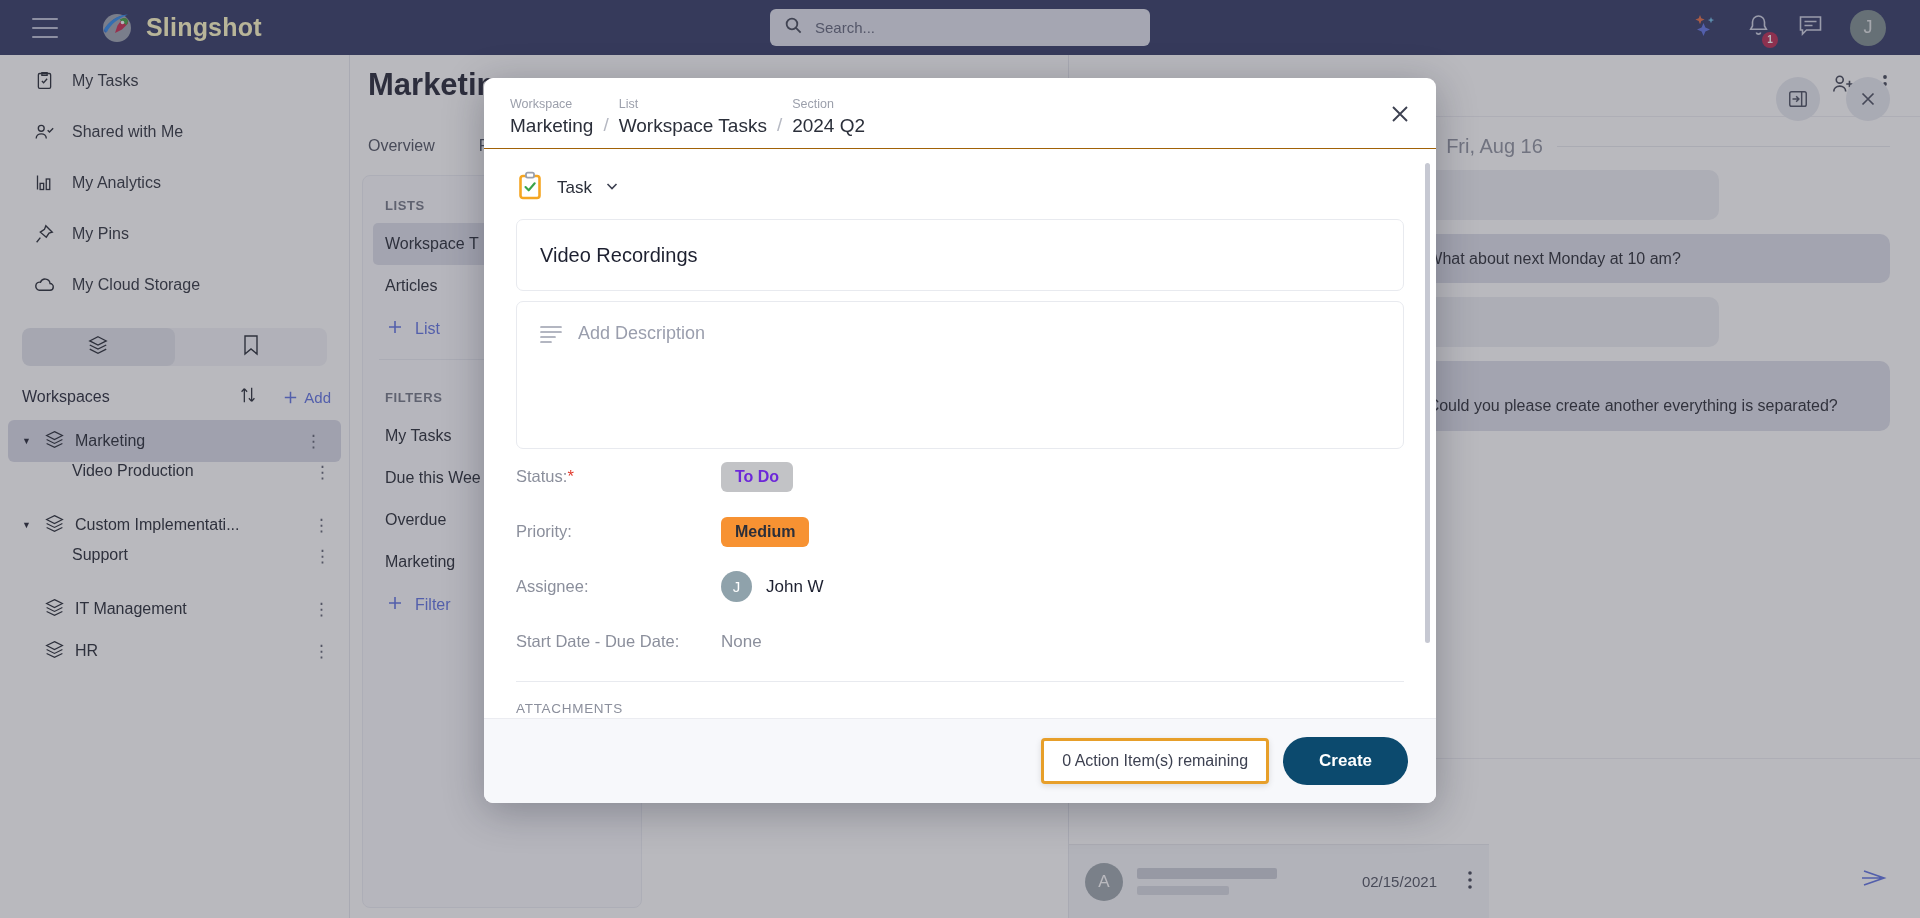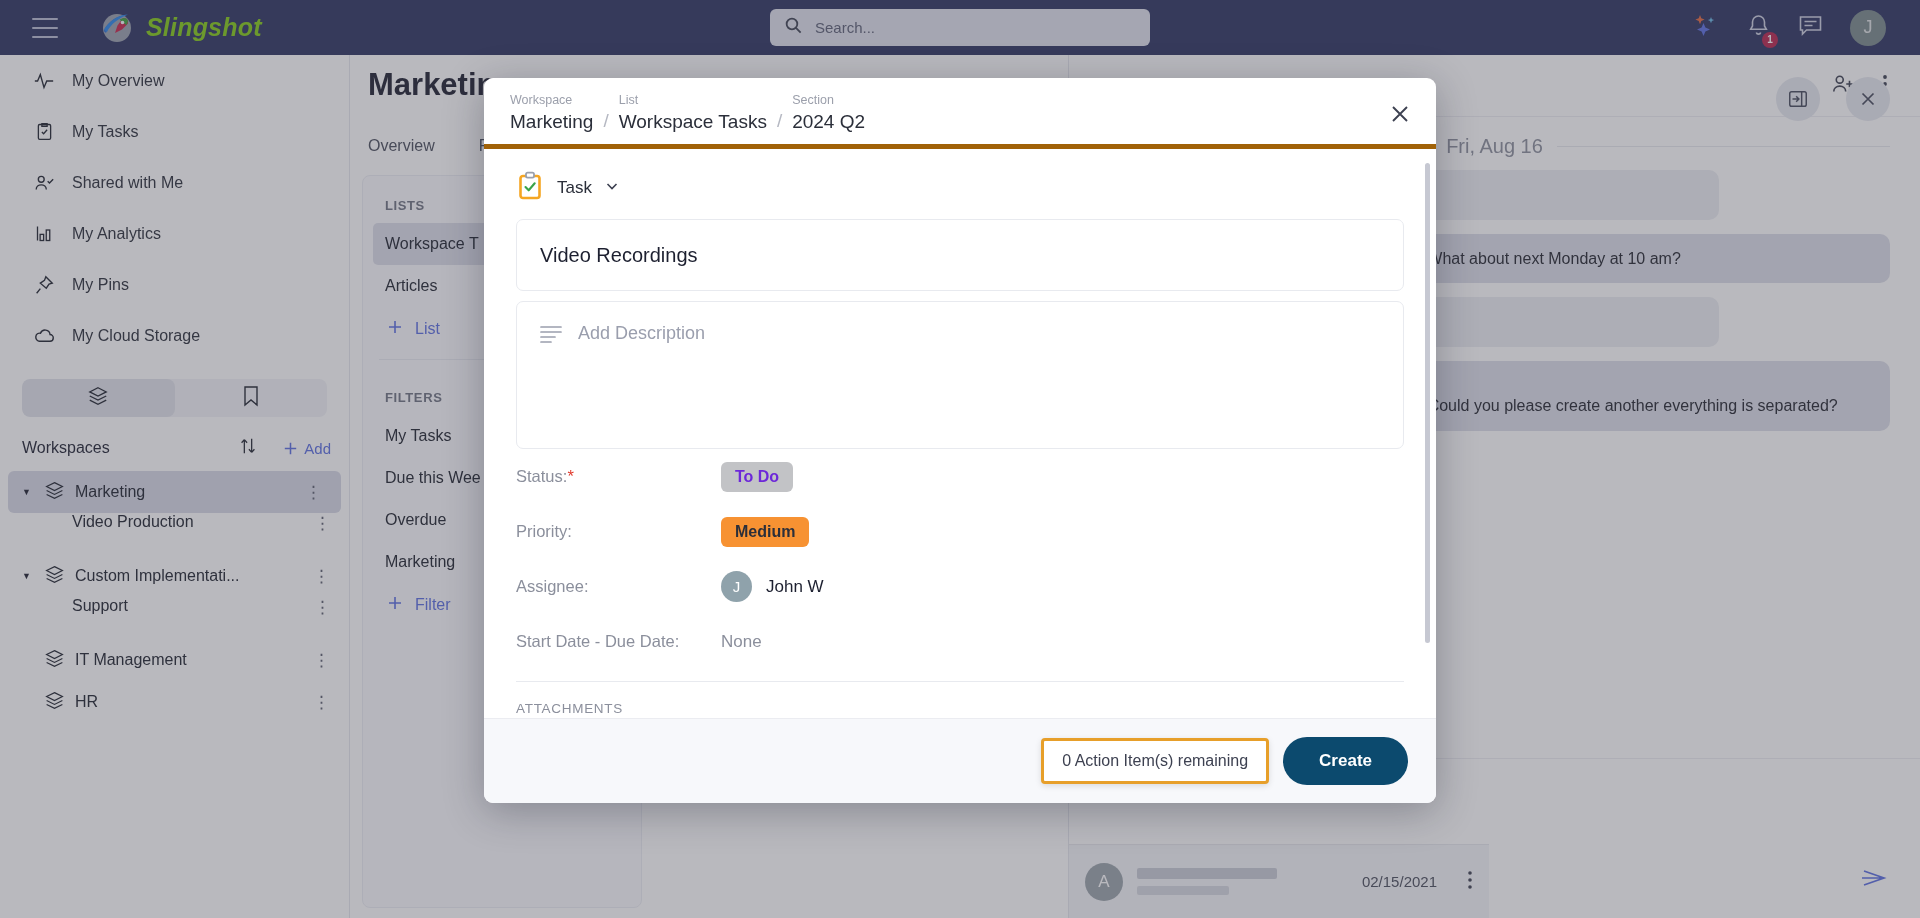--- a/index.html
+++ b/index.html
@@ -16,21 +16,21 @@
     position: absolute; left: 0; top: 0; width: 1920px; height: 55px;
     background: #2c3260;
     display: flex; align-items: center;
     z-index: 5;
   }
   .hamburger { margin-left: 32px; width: 26px; height: 20px;
     display: flex; flex-direction: column; justify-content: space-between; cursor: pointer; }
   .hamburger i { display: block; height: 2px; background: #b9bcd2; border-radius: 1px; }
   .brand { display: flex; align-items: center; margin-left: 42px; gap: 12px; }
   .brand-logo { width: 34px; height: 34px; position: relative; }
-  .brand-name { color: #84cc16; font-size: 25px; font-weight: bold; letter-spacing: .2px; font-style: italic; }
+  .brand-name { color: #fef9c3; font-size: 25px; font-weight: bold; letter-spacing: .2px; }
   .topbar-search {
     position: absolute; left: 770px; top: 9px; width: 380px; height: 37px;
     background: #dfe1ec; border-radius: 6px; display: flex; align-items: center;
     padding: 9px 14px; gap: 12px;
   }
   .topbar-search .ph { color: #5c6076; font-size: 15px; }
   .topbar-right { position: absolute; right: 20px; top: 0; height: 55px;
     display: flex; align-items: center; gap: 26px; padding-right: 14px; }
   .badge-bell { position: relative; }
   .bell-count {
@@ -133,21 +133,21 @@
 
   
   .modal {
     position: absolute; left: 484px; top: 78px; width: 952px; height: 725px;
     background: #ffffff; border-radius: 9px; z-index: 30;
     box-shadow: 0 8px 40px rgba(20,22,40,0.30);
     display: flex; flex-direction: column; overflow: hidden;
   }
   .modal-head {
     height: 71px; display: flex; align-items: flex-end; padding: 0 26px 11px 26px;
-    border-bottom: 5px solid #a16207; position: relative;
+    border-bottom: 1px solid #a16207; position: relative;
   }
   .crumb { display: flex; align-items: flex-end; gap: 10px; }
   .crumb .grp { display: flex; flex-direction: column; }
   .crumb .lbl { font-size: 12.5px; color: #9b9fab; margin-bottom: 4px; }
   .crumb .val { font-size: 19px; color: #2b2f3a; }
   .crumb .sep { font-size: 19px; color: #b5b8c2; padding-bottom: 1px; }
   .modal-close { position: absolute; right: 24px; top: 24px; cursor: pointer; color: #3d4151; }
 
   .modal-body { flex: 1; overflow: hidden; position: relative; padding: 0 4px 0 0; }
   .modal-scroll { position: absolute; inset: 0; padding: 22px 32px 0 32px; overflow: hidden; }
@@ -332,28 +332,20 @@
         <svg width="22" height="22" viewBox="0 0 24 24" fill="none" stroke="#454a5b" stroke-width="1.9">
             <path d="M6 6l12 12M18 6L6 18"></path>
           </svg>
       </span>
     </div>
   </div>
 
   <div class="sidebar">
     <div class="nav-item">
       <span class="ico">
-        <svg width="22" height="22" viewBox="0 0 24 24" fill="none" stroke="#20242f" stroke-width="1.5">
-            <path d="M2 12h3l3-7 4 14 3-7h7"></path>
-          </svg>
-      </span>
-      <span>My Overview</span>
-    </div>
-    <div class="nav-item">
-      <span class="ico">
         <svg width="21" height="21" viewBox="0 0 24 24" fill="none" stroke="#20242f" stroke-width="1.5">
             <rect x="5" y="4" width="14" height="17" rx="1.5"></rect>
             <path d="M9 3h6v3H9z"></path>
             <path d="M9 12.5l2 2 4-4.5"></path>
           </svg>
       </span>
       <span>My Tasks</span>
     </div>
     <div class="nav-item">
       <span class="ico">

